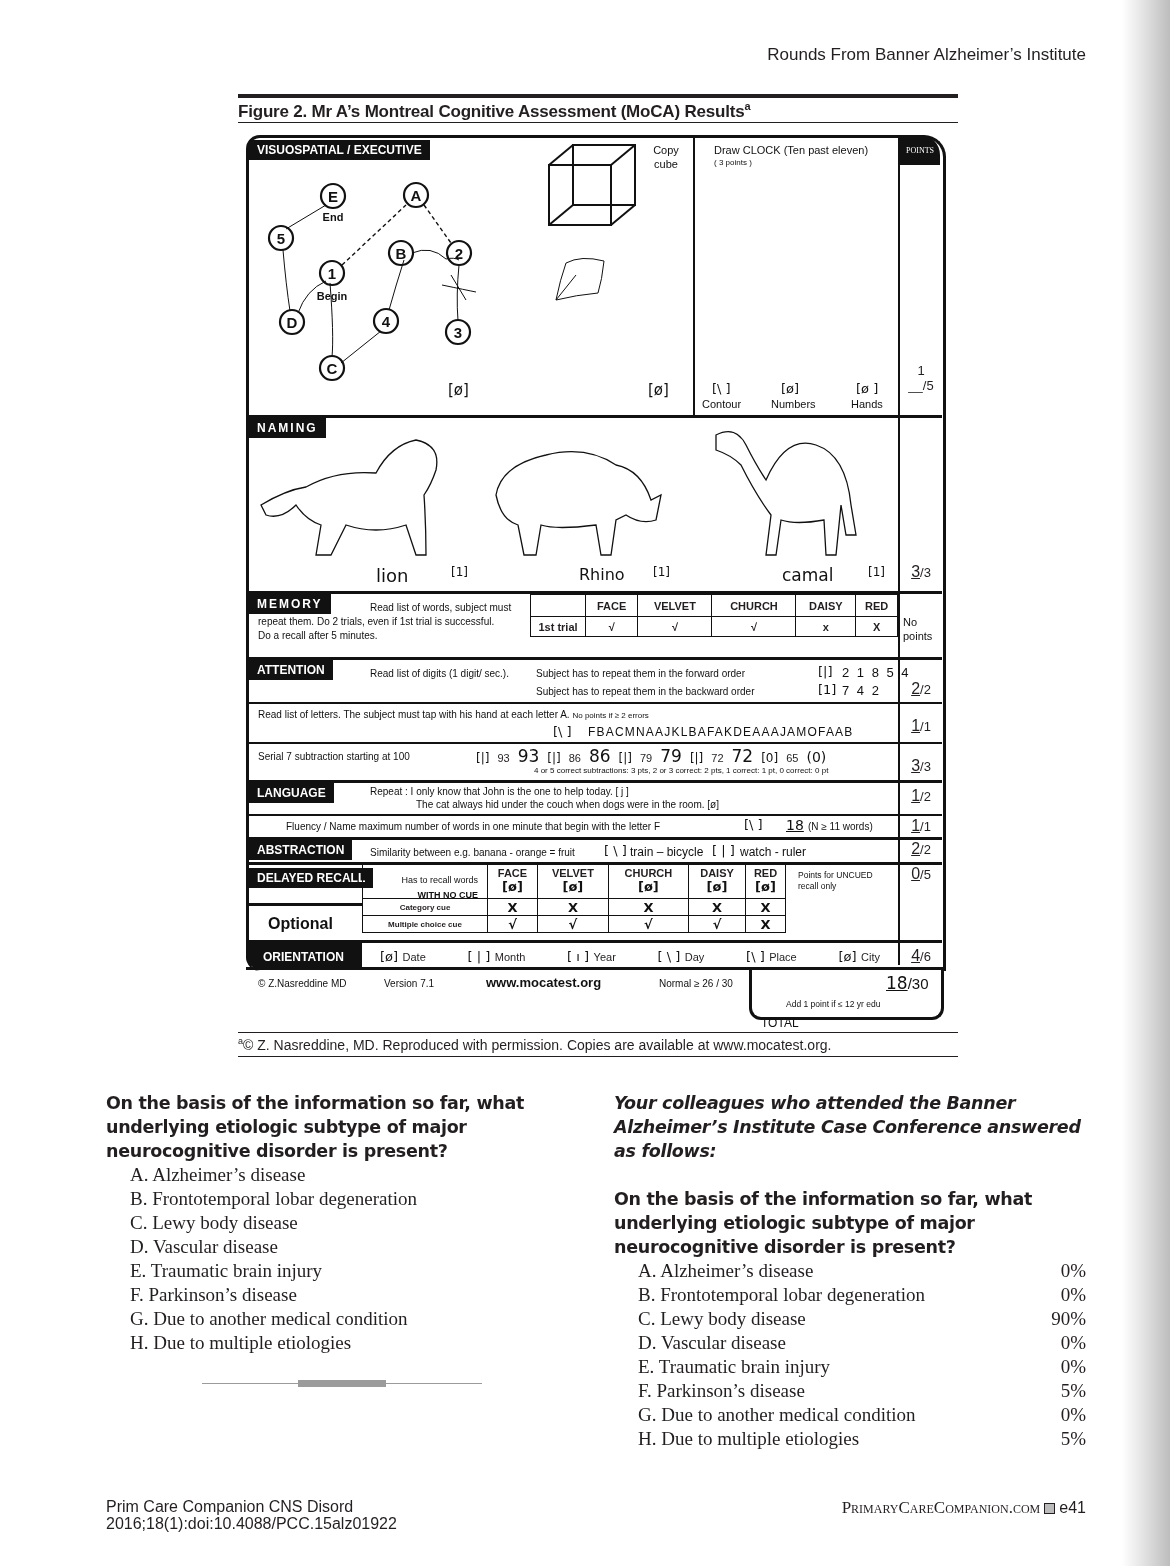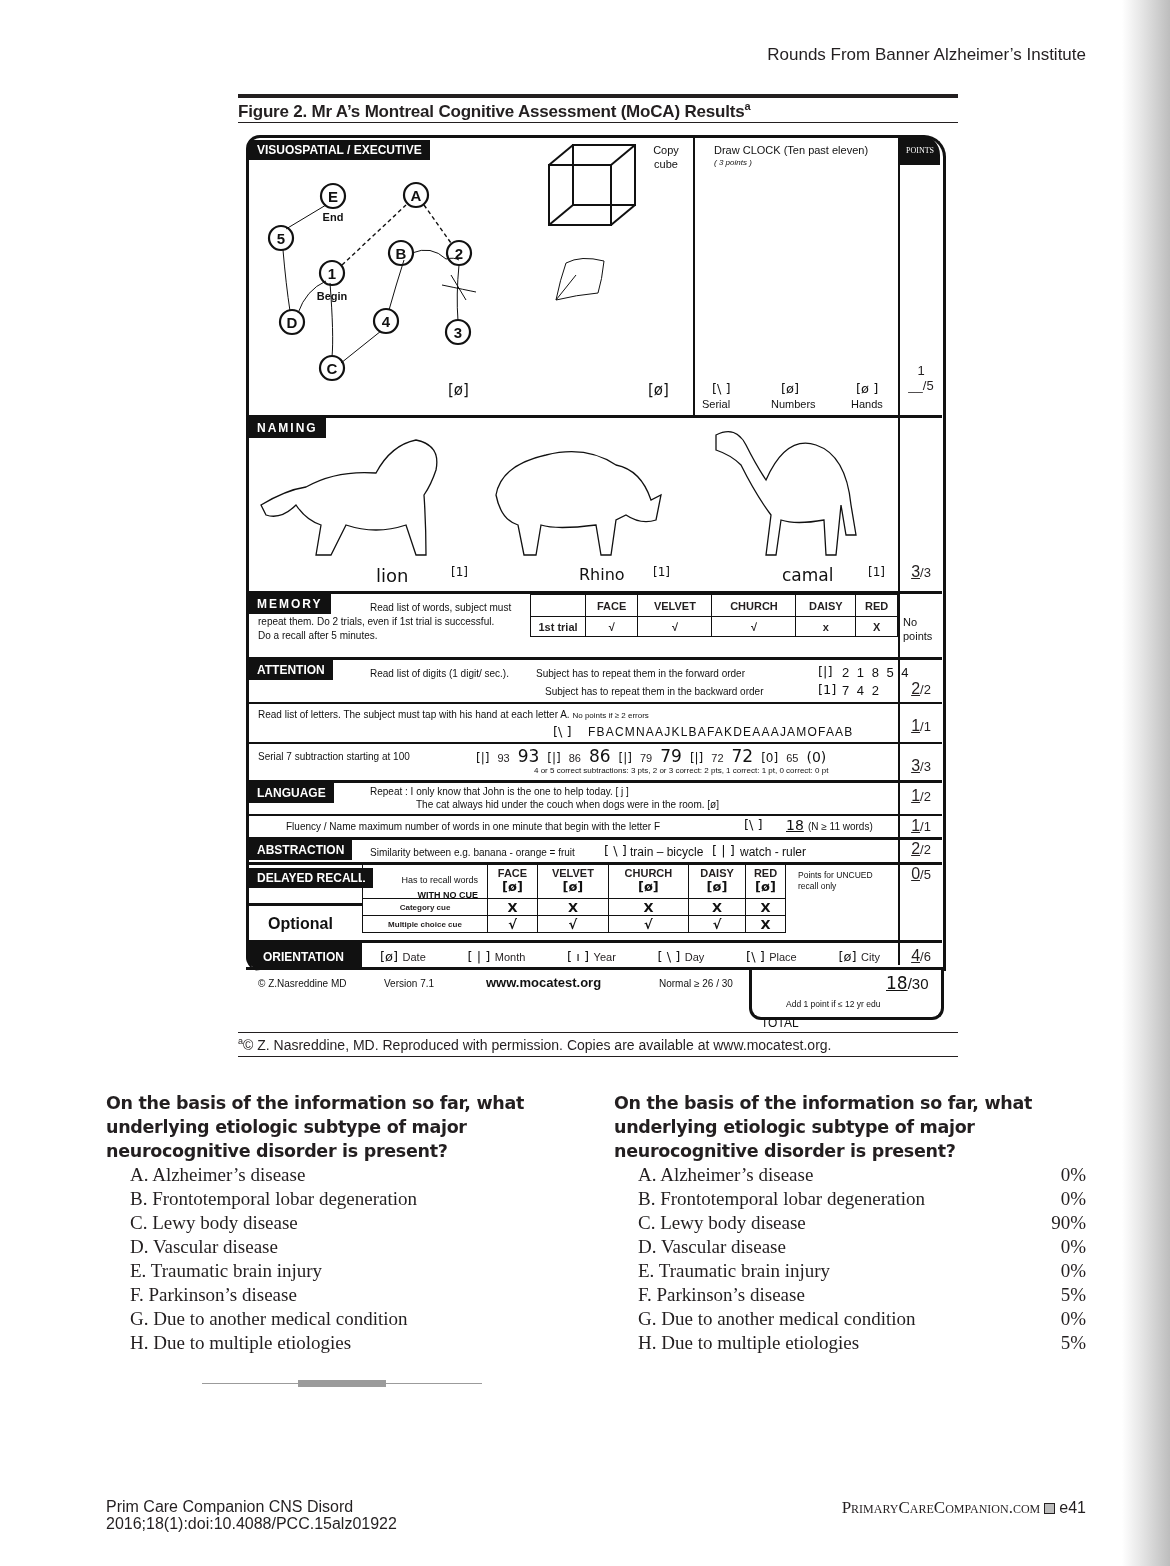--- a/index.html
+++ b/index.html
@@ -107,25 +107,25 @@
       <line x1="303" y1="90" x2="327" y2="70"></line>
         <line x1="365" y1="90" x2="389" y2="70"></line>
     </g>
     <path d="M320 128 Q335 120 358 126 Q356 145 352 158 Q330 160 310 165 Q314 145 320 128 M310 165 L330 140" stroke="#111" stroke-width="1" fill="none"></path>
   </svg>
   <div class="t" style="left:405px;top:8px;font-size:11px;line-height:14px;width:30px;text-align:center;white-space:normal;">Copy cube</div>
   <div class="hand" style="left:202px;top:246px;">[ø]</div>
   <div class="hand" style="left:402px;top:246px;">[ø]</div>
   <div class="vline" style="left:447px;top:0;height:280px;"></div>
   <div class="t" style="left:468px;top:9px;font-size:11px;">Draw CLOCK  (Ten past eleven)</div>
-  <div class="t" style="left:468px;top:23px;font-size:8px;font-style:italic;">( 3 points )</div>
+  <div class="t" style="left:468px;top:23px;font-size:8px;">( 3 points )</div>
   <div class="hand" style="left:466px;top:246px;font-size:13px;">[\ ]</div>
   <div class="hand" style="left:535px;top:246px;font-size:13px;">[ø]</div>
   <div class="hand" style="left:610px;top:246px;font-size:13px;">[ø ]</div>
-  <div class="t" style="left:456px;top:263px;font-size:11px;">Serial</div>
+  <div class="t" style="left:456px;top:263px;font-size:11px;">Contour</div>
   <div class="t" style="left:525px;top:263px;font-size:11px;">Numbers</div>
   <div class="t" style="left:605px;top:263px;font-size:11px;">Hands</div>
   <div class="score" style="top:228px;"><div>1</div><span>__</span><span>/5</span></div>
 
   <div class="hbar" style="top:280px;width:696px;"></div>
 
   <div class="label-blk" style="left:3px;top:283px;letter-spacing:2px;">NAMING</div>
   <svg style="position:absolute;left:10px;top:290px;" width="630" height="150">
     <g fill="none" stroke="#111" stroke-width="1.3">
       <path d="M5 80 Q30 65 50 62 Q80 45 120 48 Q135 20 160 15 Q185 20 180 45 Q175 60 168 70 Q170 100 170 130 L160 130 L150 100 Q120 110 90 100 L75 130 L60 130 L65 100 Q50 95 40 80 Q25 95 10 90 Z"></path>
@@ -167,21 +167,21 @@
     </tr>
   </tbody>
     </table>
   <div class="t" style="left:657px;top:480px;font-size:11px;line-height:14px;white-space:normal;width:36px;">No points</div>
 
   <div class="hbar" style="top:522px;width:696px;"></div>
 
   <div class="label-blk" style="left:3px;top:525px;">ATTENTION</div>
   <div class="t" style="left:124px;top:533px;">Read list of digits (1 digit/ sec.).</div>
   <div class="t" style="left:290px;top:533px;">Subject has to repeat them in the forward order</div>
-  <div class="t" style="left:299px;top:551px;">Subject has to repeat them in the backward order</div>
+  <div class="t" style="left:290px;top:551px;">Subject has to repeat them in the backward order</div>
   <div class="hand" style="left:572px;top:529px;font-size:13px;">[|]</div>
   <div class="t" style="left:596px;top:530px;font-size:13px;letter-spacing:2px;">2 1 8 5 4</div>
   <div class="hand" style="left:572px;top:547px;font-size:13px;">[1]</div>
   <div class="t" style="left:596px;top:548px;font-size:13px;letter-spacing:2px;">7 4 2</div>
   <div class="score" style="top:545px;"><u>2</u><span>/2</span></div>
 
   <div class="hbar" style="top:567px;width:696px;height:2px;"></div>
   <div class="t" style="left:12px;top:574px;"><span>Read list of letters. The subject must tap with his hand at each letter A.</span> <span style="font-size:8px;">No points if  ≥ 2 errors</span></div>
   <div class="hand" style="left:307px;top:589px;font-size:13px;">[\ ]</div>
   <div class="t" style="left:342px;top:590px;font-size:12px;letter-spacing:1.2px;">FBACMNAAJKLBAFAKDEAAAJAMOFAAB</div>
@@ -322,20 +322,21 @@
   <div class="opt">D. Vascular disease</div>
   <div class="opt">E. Traumatic brain injury</div>
   <div class="opt">F.  Parkinson’s disease</div>
   <div class="opt">G. Due to another medical condition</div>
   <div class="opt">H. Due to multiple etiologies</div>
 </div>
 <div class="divider"></div>
 <div class="divider-thick"></div>
 
 <div class="q-col" style="left:614px;top:1091px;width:472px;">
+  <p class="q-intro">Your colleagues who attended the Banner Alzheimer’s Institute Case Conference answered as follows:</p>
   <p class="q-head">On the basis of the information so far, what underlying etiologic subtype of major neurocognitive disorder is present?</p>
   <div class="opt">
       <span>A. Alzheimer’s disease</span>
       <span>0%</span>
     </div>
   <div class="opt">
       <span>B. Frontotemporal lobar degeneration</span>
       <span>0%</span>
     </div>
   <div class="opt">

